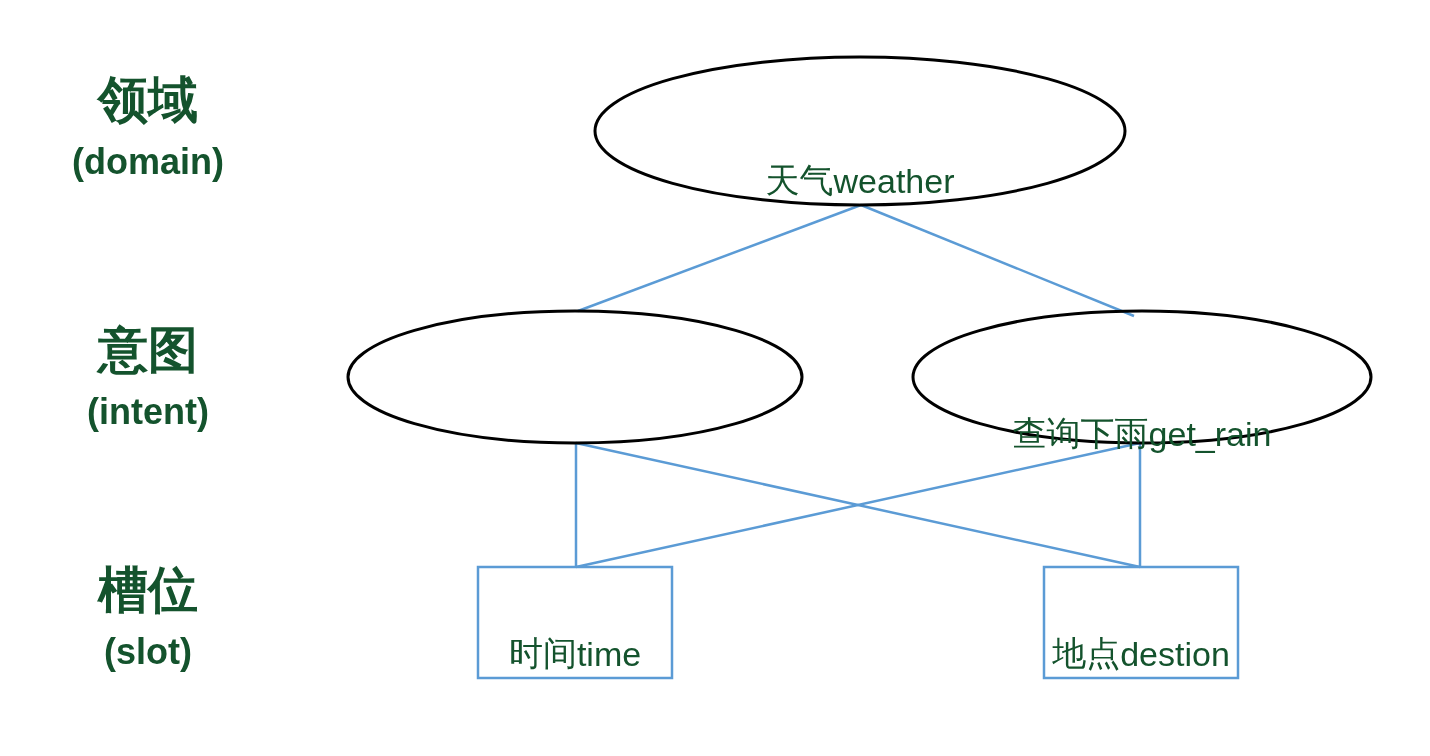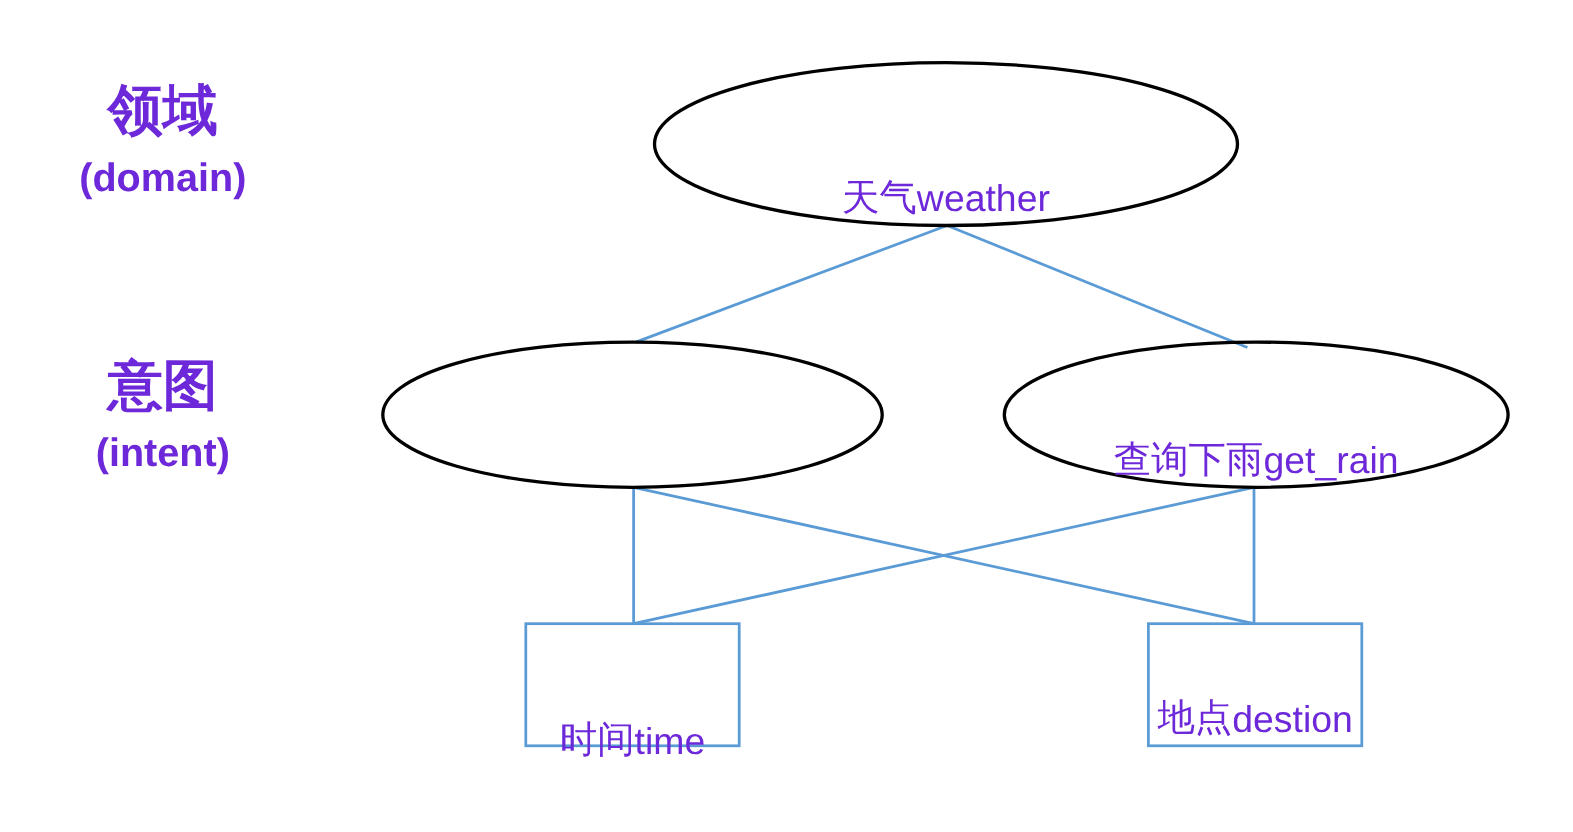--- a/index.html
+++ b/index.html
@@ -3,21 +3,21 @@
 <meta charset="utf-8">
 <style>
   html, body { margin: 0; padding: 0; background: #ffffff; }
   .stage {
     position: relative;
     width: 1430px;
     height: 756px;
     background: #ffffff;
     overflow: hidden;
     font-family: "Liberation Sans", sans-serif;
-    color: #6d28d9;
+    color: #14532d;
   }
   .edges-layer {
     position: absolute;
     left: 0; top: 0;
     width: 1430px; height: 756px;
   }
   .abs { position: absolute; }
 
   
   .node-label {
@@ -59,22 +59,22 @@
     font-size: 36px;
     font-weight: bold;
   }
 
   .lbl-domain { top: 58px;  height: 146px; }
   .lbl-intent { top: 308px; height: 146px; }
   .lbl-slot   { top: 548px; height: 146px; }
 
   .node-weather     { left: 595px;  top: 57px;  width: 530px; height: 148px; }
   .node-get-weather { left: 348px;  top: 311px; width: 454px; height: 132px; }
-  .node-get-rain    { left: 913px;  top: 311px; width: 458px; height: 132px; }
-  .node-time        { left: 478px;  top: 567px; width: 194px; height: 111px; margin-top: 20px; }
+  .node-get-rain    { left: 913px;  top: 326px; width: 458px; height: 132px; }
+  .node-time        { left: 478px;  top: 567px; width: 194px; height: 111px; }
   .node-destion     { left: 1044px; top: 567px; width: 194px; height: 111px; border-radius: 19px; }
 </style>
 </head>
 <body>
 
 <div class="stage">
 
   <svg class="edges-layer" viewBox="0 0 1430 756" xmlns="http://www.w3.org/2000/svg">
 
     <line x1="861" y1="205" x2="578" y2="311" stroke="#5B9BD5" stroke-width="2.5"></line>
@@ -92,20 +92,24 @@
   </svg>
 
   <div class="abs row-label lbl-domain">
     <span class="zh">领域</span>
     <span class="latin">(domain)</span>
   </div>
   <div class="abs row-label lbl-intent">
     <span class="zh">意图</span>
     <span class="latin">(intent)</span>
   </div>
+  <div class="abs row-label lbl-slot">
+    <span class="zh">槽位</span>
+    <span class="latin">(slot)</span>
+  </div>
 
   <div class="abs node-label node-weather">
     <span class="zh">天气</span>
     <span class="latin">weather</span>
   </div>
   <div class="abs node-label node-get-rain">
     <span class="zh">查询下雨</span>
     <span class="latin">get_rain</span>
   </div>
   <div class="abs node-label node-time">

